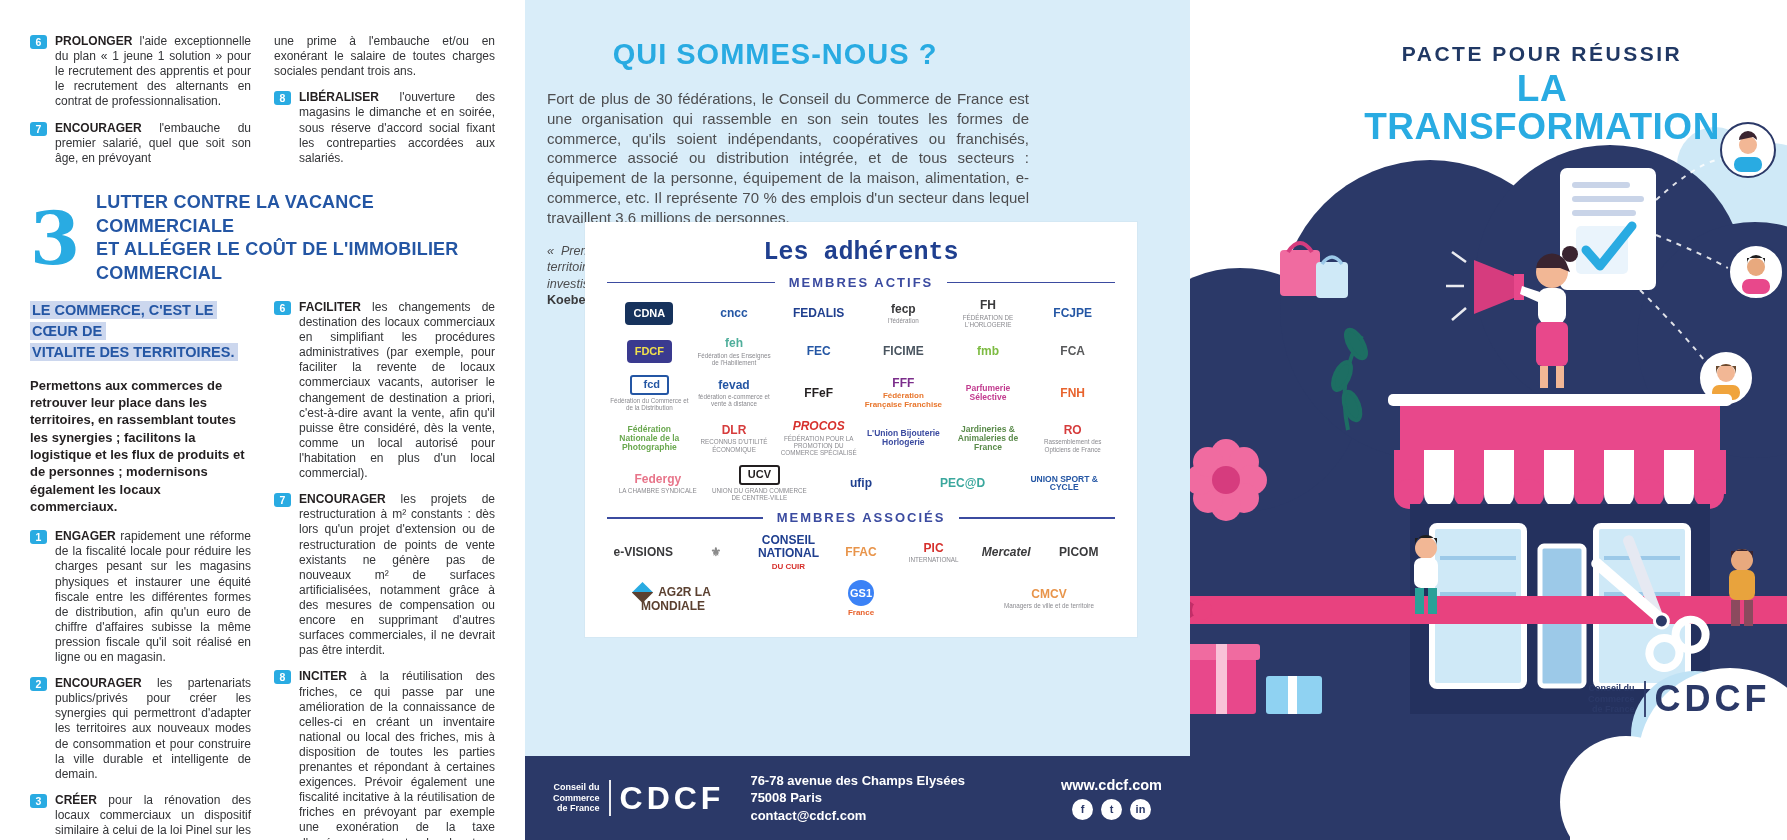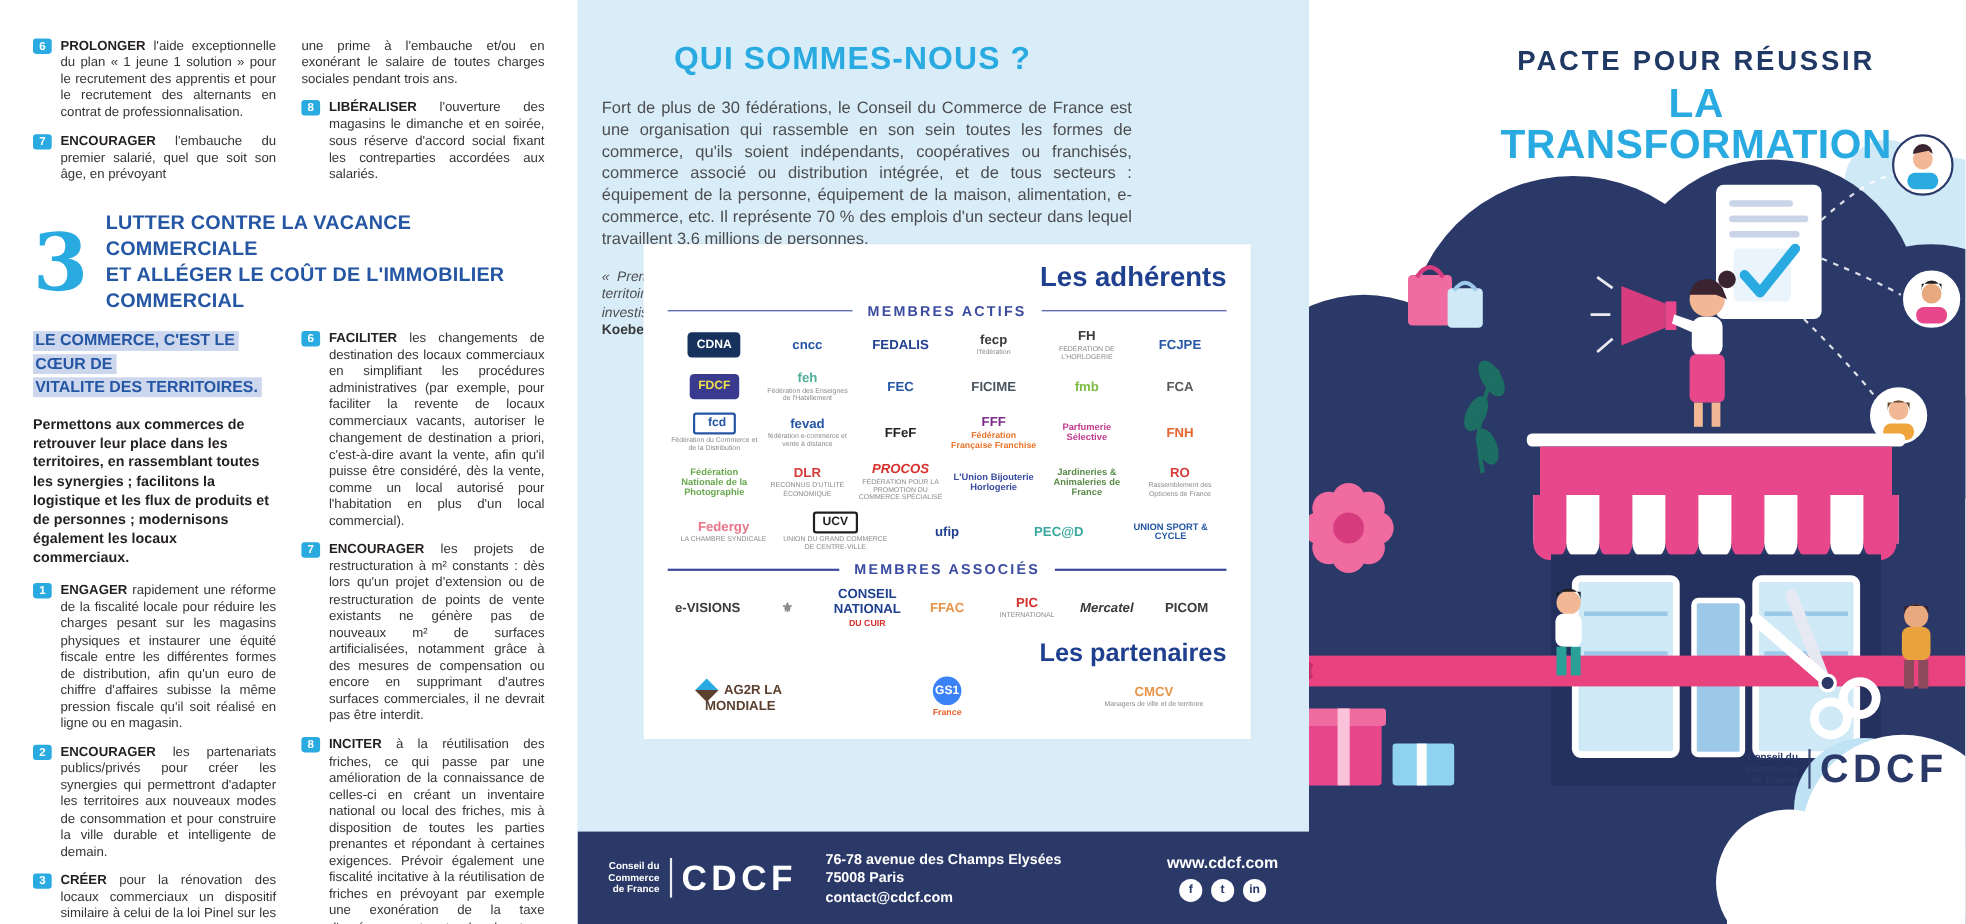--- a/index.html
+++ b/index.html
@@ -26,22 +26,22 @@
   
   .panel-middle{position:absolute;left:525px;top:0;width:665px;height:840px;background:#d9edf9;overflow:hidden;}
   .pm-title{margin:38px 0 18px 0;width:500px;text-align:center;color:#29abe2;font-weight:800;
             font-size:29px;letter-spacing:1px;}
   .pm-text{width:482px;margin-left:22px;font-size:15px;line-height:1.32;color:#4d4d4f;text-align:justify;}
   .pm-quote{width:482px;margin:10px 0 0 22px;font-size:12.6px;line-height:1.32;color:#4d4d4f;
             text-align:justify;font-style:italic;}
   .pm-quote b{font-style:normal;font-weight:800;color:#3a3a3c;}
   .card{position:absolute;left:60px;top:222px;width:508px;background:#fff;padding:14px 22px 18px 22px;
         box-shadow:0 0 0 1px rgba(0,0,0,0.02);}
-  .serif-title{font-family:Liberation Sans, sans-serif;font-weight:bold;color:#1f3f8f;font-size:25px;
-               text-align:right;margin:2px 0 8px 0;}
+  .serif-title{font-family:Liberation Mono, monospace;font-weight:bold;color:#1f3f8f;font-size:25px;
+               text-align:center;margin:2px 0 8px 0;}
   .divider{display:flex;align-items:center;gap:14px;color:#3b4ba0;font-size:13px;letter-spacing:2px;
            font-weight:bold;margin:6px 0 4px 0;}
   .divider::before,.divider::after{content:"";flex:1;height:1.5px;background:#3b4ba0;}
   .logo-row{display:flex;justify-content:space-between;align-items:center;margin:9px 0;}
   .logo{flex:1;text-align:center;line-height:1.05;padding:0 3px;}
   .logo-t{font-weight:bold;font-size:12px;}
   .logo-s{font-size:6.3px;margin-top:2px;color:#8a8a8f;line-height:1.15;}
   .logo.small .logo-t{font-size:8.5px;}
   .logo.italic .logo-t{font-style:italic;}
   .logo .chip-box{display:inline-block;padding:6px 8px;border-radius:4px;font-weight:bold;font-size:11px;}
@@ -60,21 +60,21 @@
   .addr{font-size:13px;font-weight:bold;line-height:1.35;}
   .site-block{margin-left:auto;text-align:center;}
   .site{font-weight:800;font-size:14.5px;margin-bottom:6px;}
   .socials{display:flex;gap:8px;justify-content:center;}
   .soc{width:21px;height:21px;border-radius:50%;background:#fff;color:#2b3968;display:flex;
        align-items:center;justify-content:center;font-weight:bold;font-size:11px;cursor:pointer;}
 
   
   .panel-right{position:absolute;left:1190px;top:0;width:597px;height:840px;background:#fff;overflow:hidden;}
   .pr-title{position:relative;z-index:3;margin:42px 50px 0 auto;width:390px;text-align:center;}
-  .pr-t1{color:#203864;font-size:25px;font-weight:bold;letter-spacing:2.5px;margin-bottom:4px;}
+  .pr-t1{color:#203864;font-size:21px;font-weight:bold;letter-spacing:2.5px;margin-bottom:4px;}
   .pr-t2,.pr-t3{color:#29abe2;font-size:37px;font-weight:800;line-height:1.04;letter-spacing:.5px;}
   .illu{position:absolute;left:1130px;top:0;width:657px;height:840px;z-index:1;}
   .pr-cdcf{position:absolute;left:1588px;top:678px;z-index:4;color:#2b3968;}
   .pr-cdcf .cdcf-main{font-size:36px;}
   .panel-middle,.panel-left{z-index:2;}
   .panel-middle{z-index:2;}
   .card{z-index:3;}
 </style>
 </head>
 <body>
@@ -263,21 +263,20 @@
             <div class="logo-t" style="color: rgb(214, 48, 44);">PIC</div>
             <div class="logo-s">INTERNATIONAL</div>
           </div>
           <div class="logo italic">
             <div class="logo-t" style="color: rgb(58, 58, 60);">Mercatel</div>
           </div>
           <div class="logo">
             <div class="logo-t" style="color: rgb(58, 58, 60);">PICOM</div>
           </div>
         </div>
-      <div class="serif-title" style="font-size:23px;margin-top:6px;">Les partenaires</div>
       <div id="partner-row" class="partner-row">
           <div class="logo">
             <div class="logo-t" style="color: rgb(91, 64, 48);"><span class="diamond"></span>AG2R LA MONDIALE</div>
           </div>
           <div class="logo">
             <div class="logo-t"><span class="chip-box round" style="background: #3b82f6; color: rgb(255, 255, 255);">GS1</span></div>
             <div class="logo-s" style="color: rgb(232, 99, 45); font-weight: bold; font-size: 8px;">France</div>
           </div>
           <div class="logo">
             <div class="logo-t" style="color: rgb(232, 148, 74);">CMCV</div>

